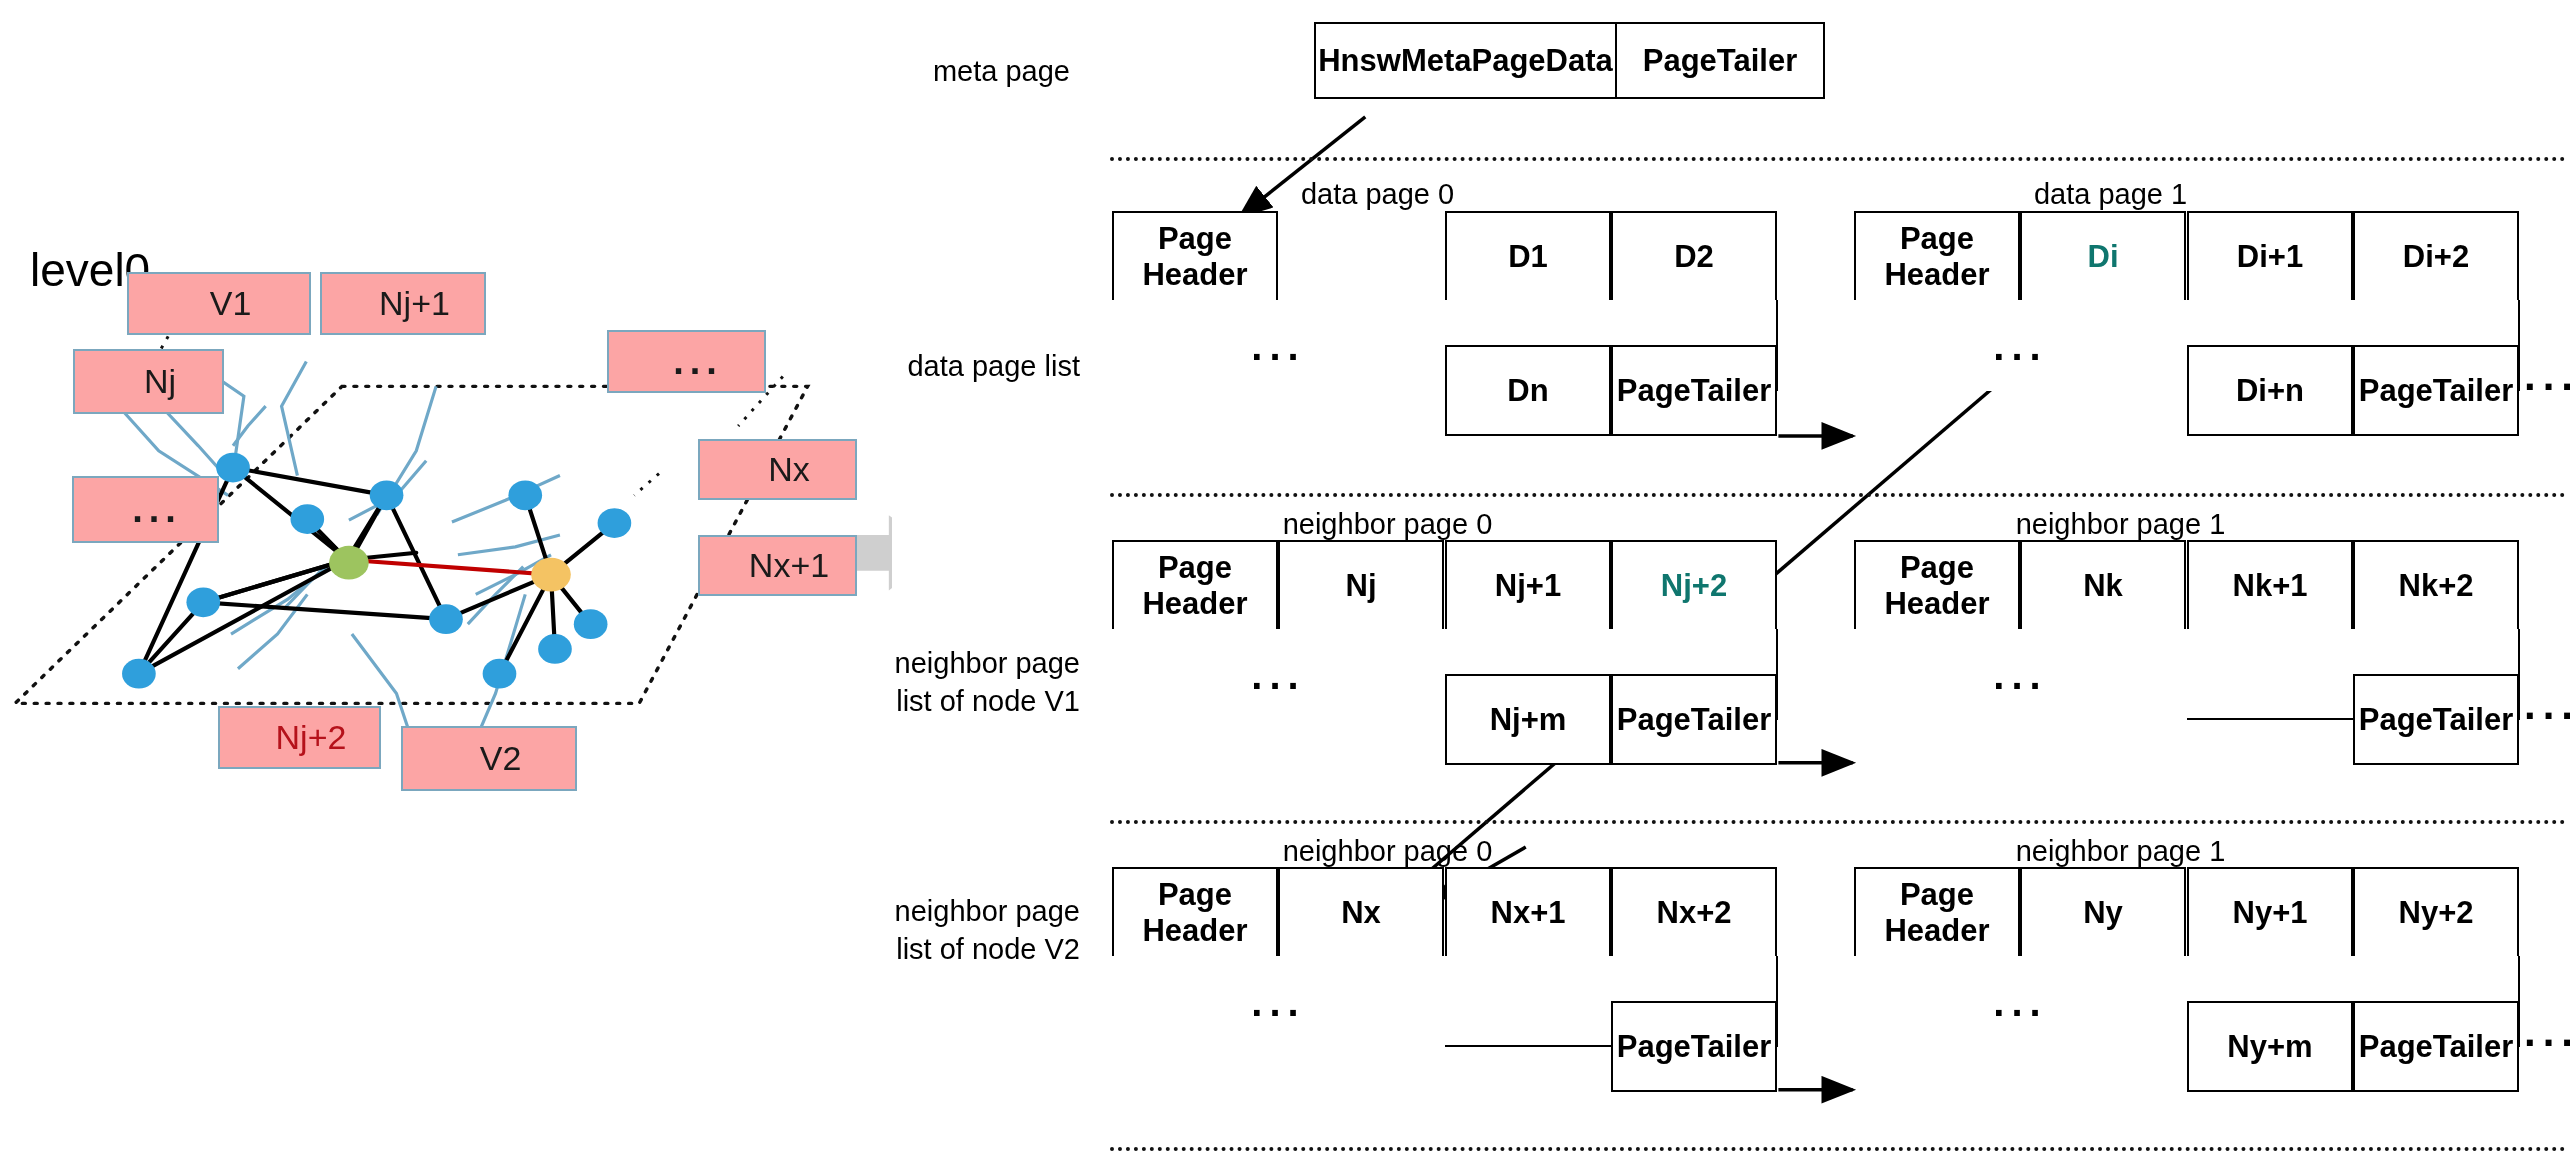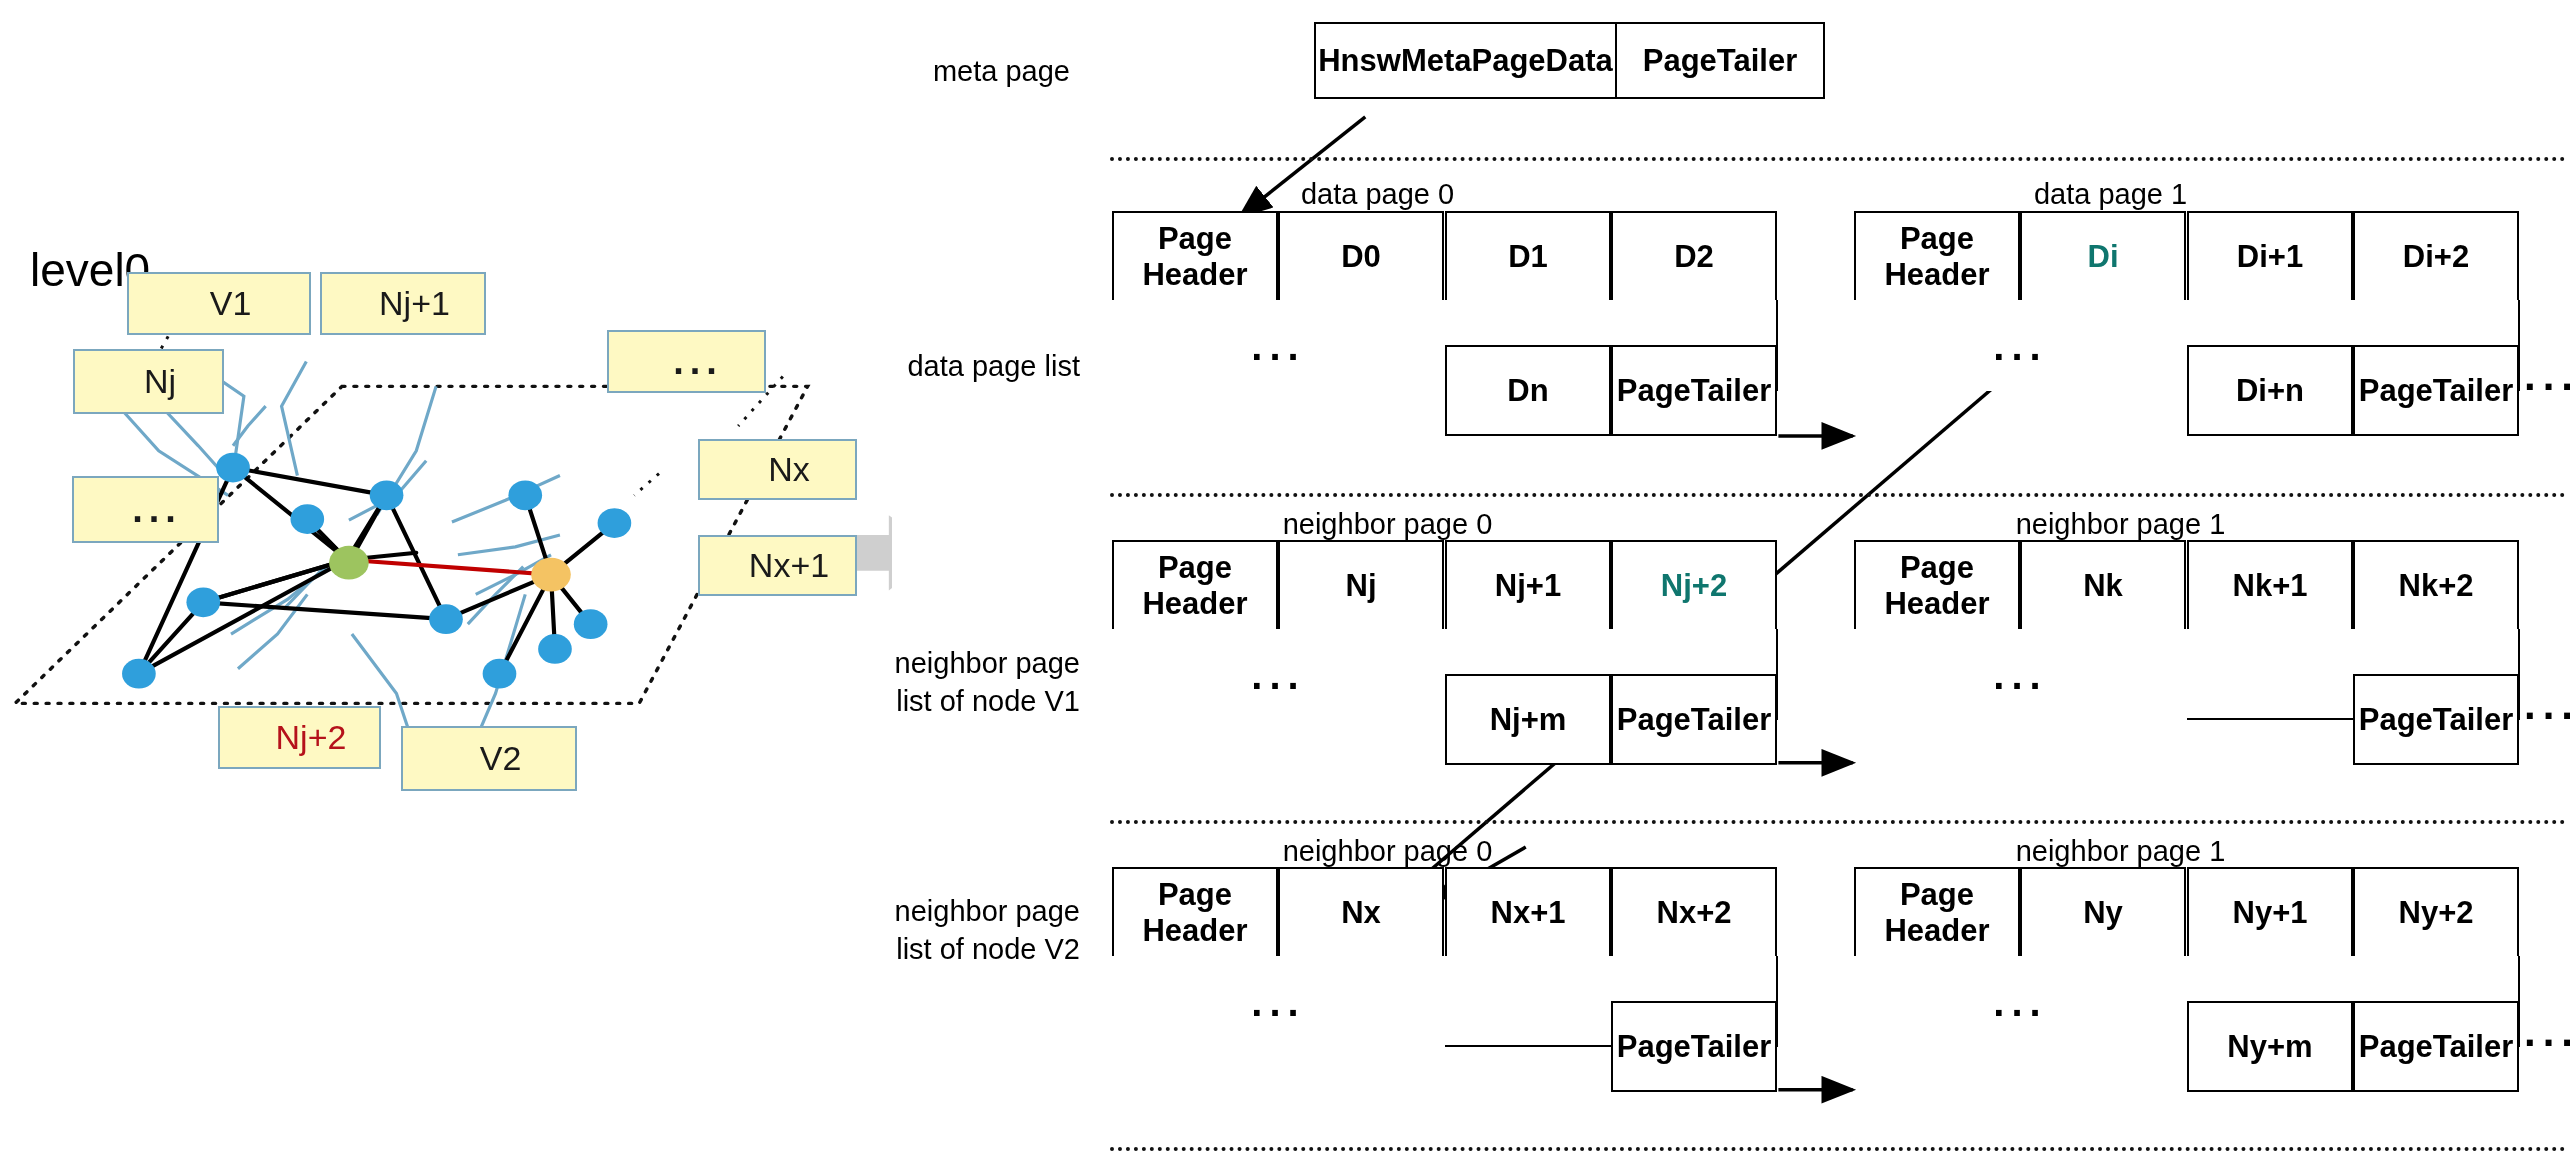--- a/index.html
+++ b/index.html
@@ -7,21 +7,21 @@
        font-family:"Liberation Sans","DejaVu Sans",sans-serif;color:#000;}
 
   .abs{position:absolute;}
 
   
   #graph-panel{left:0;top:0;width:892px;height:1169px;}
   #graph-svg{position:absolute;left:0;top:0;}
 
   .level-label{position:absolute;font-size:46px;color:#000;letter-spacing:0px;}
 
-  .nodebox{position:absolute;border:2px solid #7BA7BE;background:#fef9c3;
+  .nodebox{position:absolute;border:2px solid #7BA7BE;background:#fca5a5;
            display:flex;align-items:center;justify-content:center;
            font-size:34px;color:#1a1a1a;box-sizing:border-box;padding-left:23px;}
   .nodebox.red{color:#B5121B;}
   .nodebox .dots{letter-spacing:6px;font-size:38px;font-weight:700;line-height:0.4;}
 
   
   .sep{position:absolute;height:0;border-top:4px dotted #111;}
 
   .rowlabel{position:absolute;font-size:29px;color:#000;text-align:right;
             line-height:1.32;}
@@ -177,21 +177,20 @@
   <div class="cell plain" style="left:1314px;top:22px;width:303px;height:77px;">HnswMetaPageData</div>
   <div class="cell plain" style="left:1615px;top:22px;width:210px;height:77px;">PageTailer</div>
 
   <div class="rowlabel" style="left:872px;top:347px;width:208px;">data page list</div>
 
   <div class="caption" style="left:1229px;top:178px;width:297px;">data page 0</div>
   <div class="caption" style="left:1962px;top:178px;width:297px;">data page 1</div>
 
   <div class="cell" style="left:1112px;top:211px;width:166px;height:91px;white-space:pre-line;">Page
 Header</div>
-  <div class="cell" style="left:1278px;top:211px;width:166px;height:91px;">D0</div>
   <div class="cell" style="left:1445px;top:211px;width:166px;height:91px;">D1</div>
   <div class="cell" style="left:1611px;top:211px;width:166px;height:91px;">D2</div>
 
   <div class="cell" style="left:1112px;top:300px;width:666px;height:91px;border-top:none;"></div>
   <div class="cell dots" style="left:1112px;top:300px;width:333px;height:91px;border:none;">...</div>
   <div class="cell" style="left:1445px;top:345px;width:166px;height:91px;">Dn</div>
   <div class="cell" style="left:1611px;top:345px;width:166px;height:91px;">PageTailer</div>
 
   <div class="cell" style="left:1854px;top:211px;width:166px;height:91px;white-space:pre-line;">Page
 Header</div>

